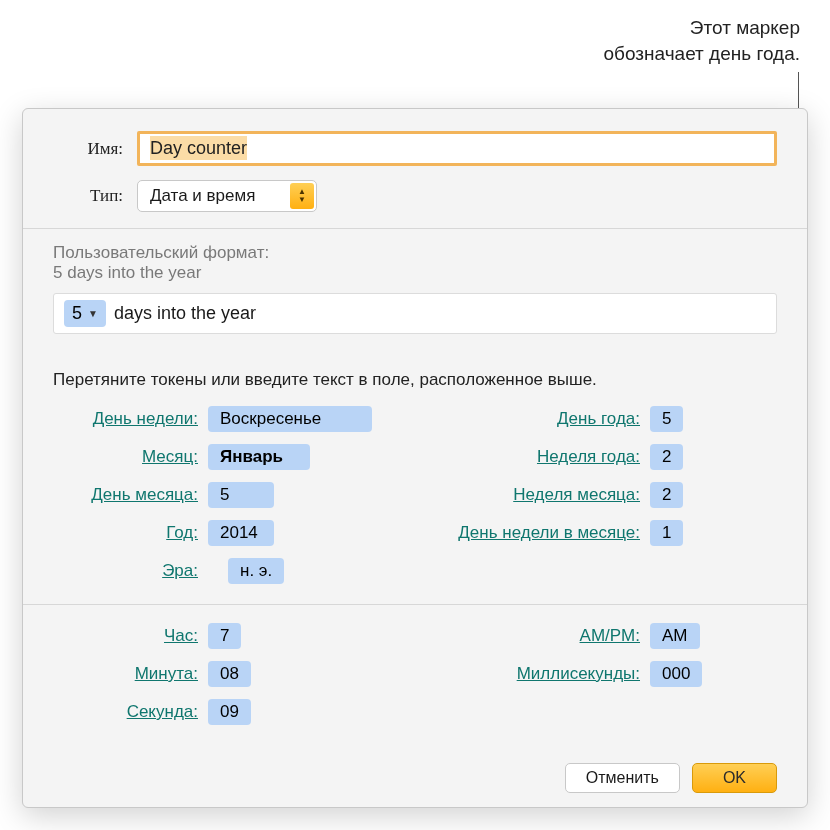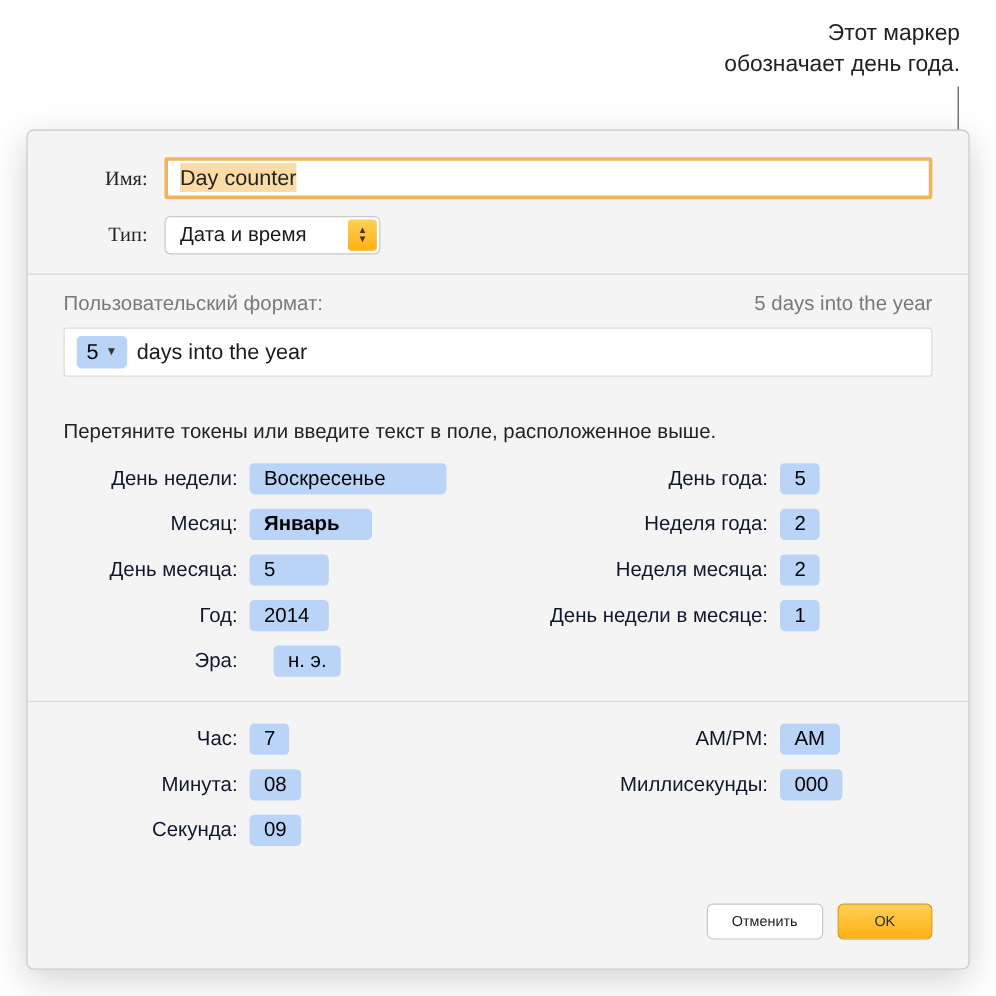--- a/index.html
+++ b/index.html
@@ -85,21 +85,21 @@
       display: flex;
       flex-direction: column;
       align-items: center;
       justify-content: center;
       font-size: 8px;
       line-height: 1;
       color: #4a3300;
     }
     hr.sep { border: 0; border-top: 1px solid #d7d7d7; }
     .format-section { padding: 14px 30px 22px 30px; }
-    .format-header { display: flex; justify-content: space-between; color: #797979; margin-bottom: 10px; }
+    .format-header { display: flex; justify-content: space-between; color: #797979; margin-bottom: 10px; flex-direction: column; }
     .format-field {
       background: #fff;
       border: 1px solid #dcdcdc;
       border-radius: 3px;
       padding: 6px 10px;
       display: flex;
       align-items: center;
       font-size: 18px;
     }
     .token-pill {
@@ -110,21 +110,21 @@
       align-items: center;
       margin-right: 8px;
       color: #000;
     }
     .token-pill .chev { font-size: 10px; margin-left: 6px; color: #333;}
     .tokens-section { padding: 14px 30px 10px 30px; }
     .instruction { margin-bottom: 14px; color: #222; }
     .tok-cols { display: flex; gap: 30px; }
     .col { flex: 1; }
     .tok-row { display: flex; align-items: center; margin-bottom: 8px; height: 30px; }
-    .tok-label { text-align: right; margin-right: 10px; color: #0f172a; }
+    .tok-label { text-align: right; margin-right: 10px; color: #0f766e; text-decoration: underline; }
     .col.l .tok-label { width: 145px; }
     .col.r .tok-label { width: 210px; }
     .tok-val {
       background: #b9d4f6;
       border-radius: 4px;
       padding: 3px 12px;
       color: #000;
       display: inline-block;
       min-width: 26px;
       text-align: center;
@@ -137,21 +137,21 @@
       margin-top: auto;
       padding: 18px 30px 24px 30px;
       display: flex;
       justify-content: flex-end;
       gap: 12px;
     }
     .btn {
       height: 30px;
       border-radius: 5px;
       padding: 0 20px;
-      font-size: 12px;
+      font-size: 16px;
       display: inline-flex;
       align-items: center;
       border: 1px solid #c8c8c8;
       background: #fff;
       cursor: pointer;
     }
     .btn.primary {
       background: linear-gradient(#ffcf55,#ffb012);
       border-color: #d99a0a;
       color: #2b2b2b;

